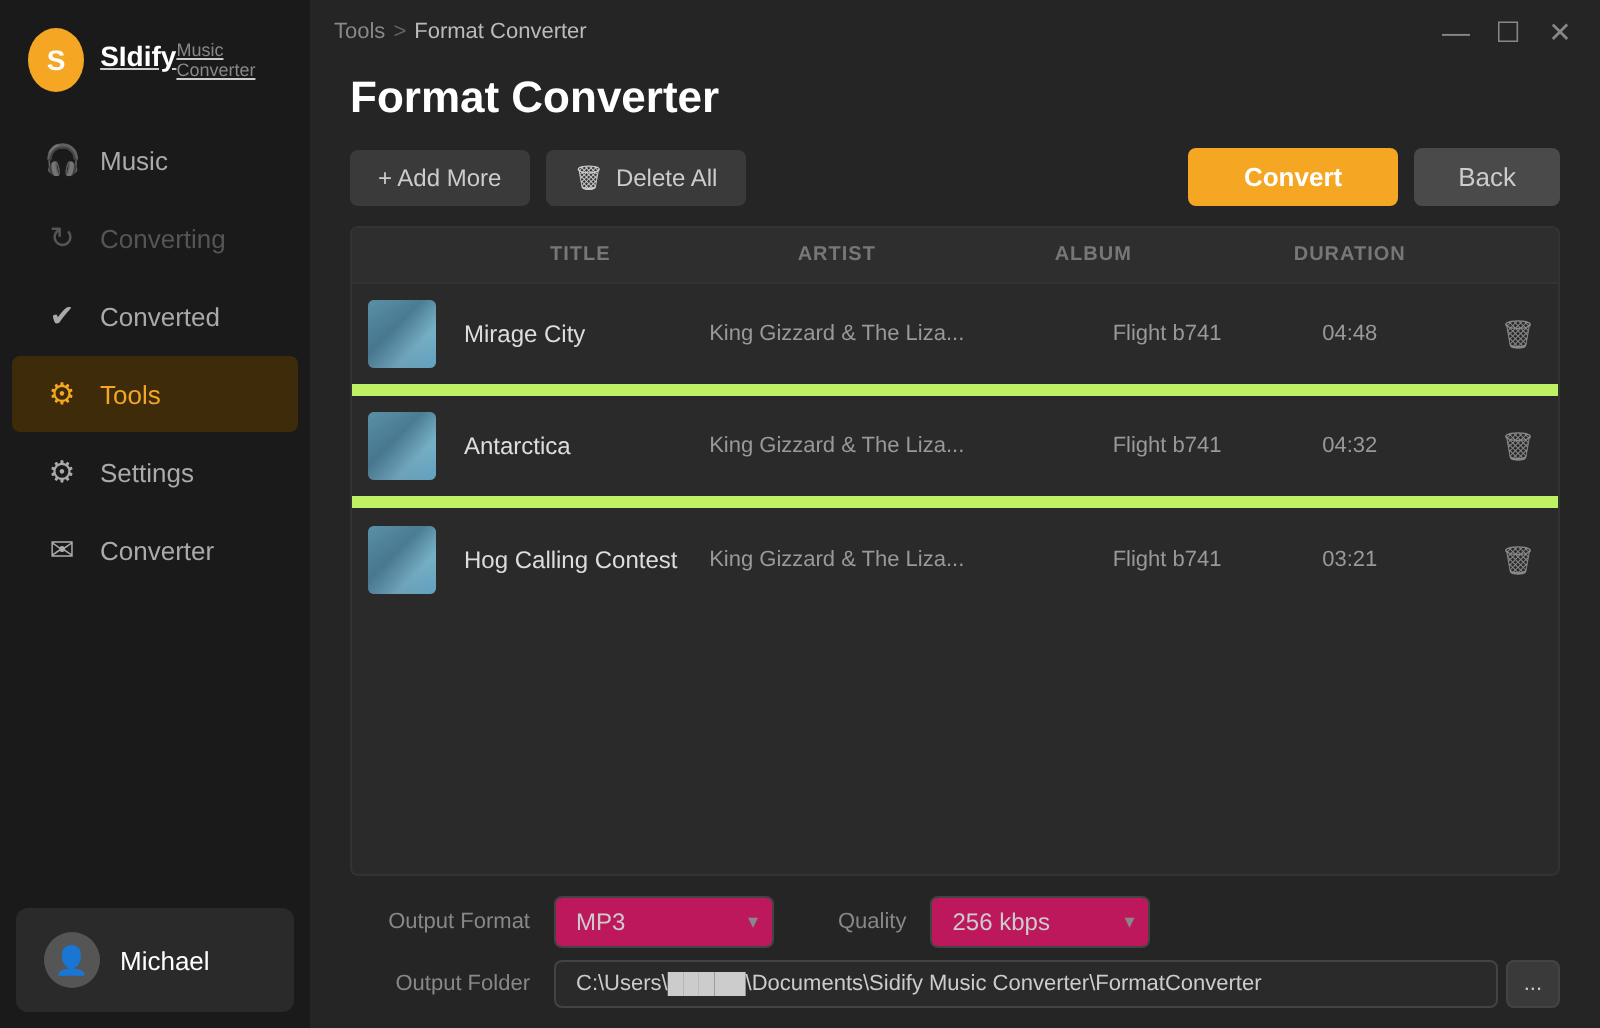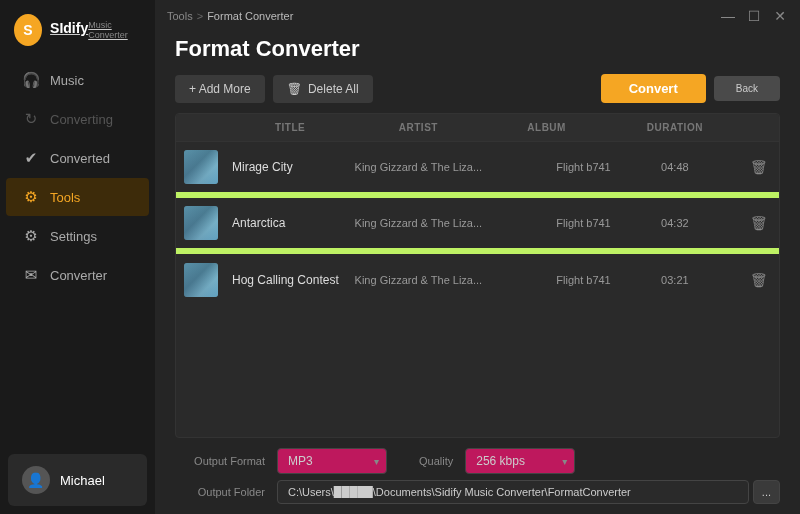--- a/index.html
+++ b/index.html
@@ -156,21 +156,21 @@
       font-weight: 600;
       font-size: 13px;
       padding: 7px 28px;
       border-radius: 4px;
       border: none;
       cursor: pointer;
     }
     .btn-back {
       background: #4a4a4a;
       color: #ccc;
-      font-size: 10px;
+      font-size: 13px;
       padding: 7px 22px;
       border-radius: 4px;
       border: none;
       cursor: pointer;
     }
 
     
     .table-wrap {
       flex: 1;
       margin: 0 20px;

